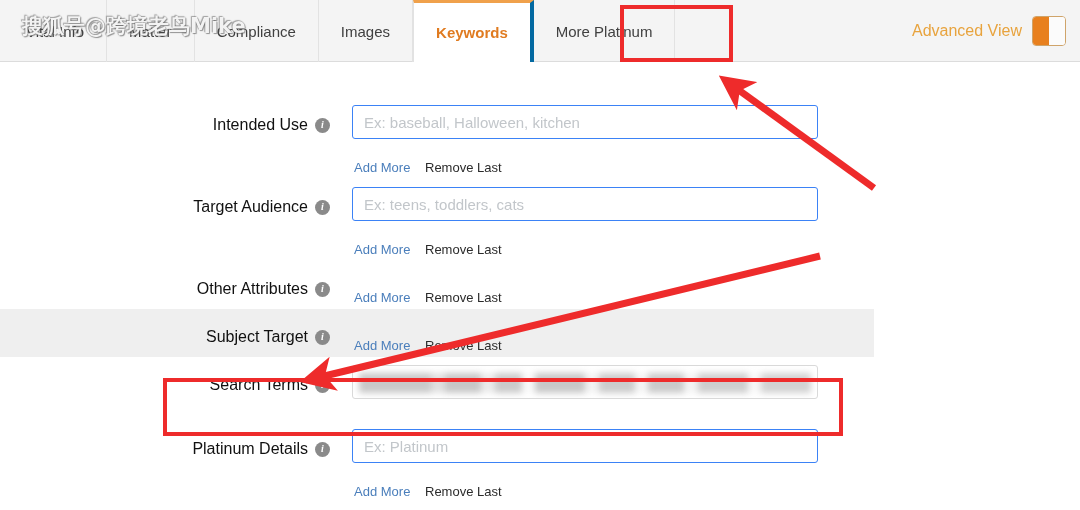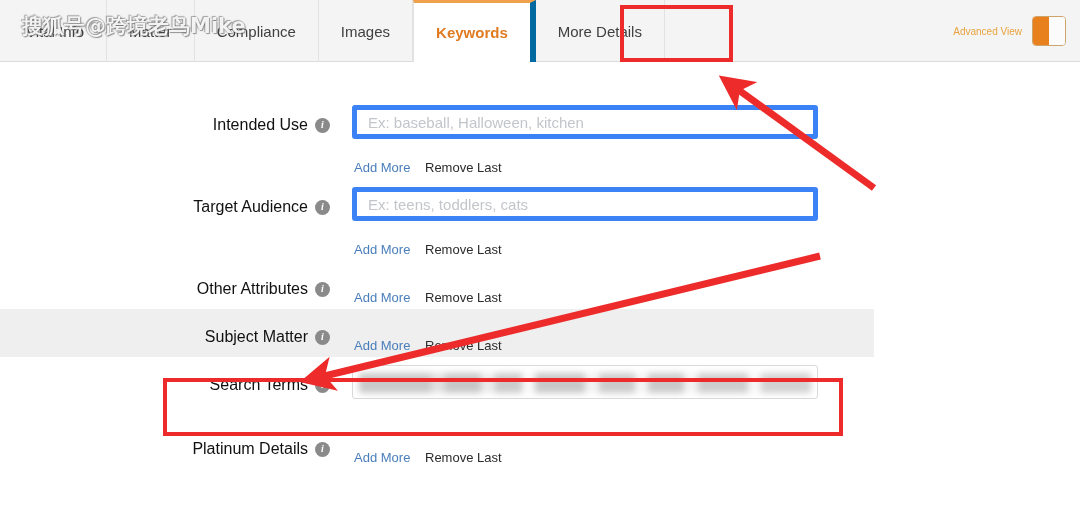--- a/index.html
+++ b/index.html
@@ -43,33 +43,33 @@
     border-right: 1px solid #e2e2e2;
     background: transparent;
   }
   .tab.first { padding-left: 26px; }
   .tab.active {
     background: #ffffff;
     color: #e07b20;
     font-weight: bold;
     border-top: 3px solid #f0a14b;
     border-left: 1px solid #e2e2e2;
-    border-right: 6px solid #0369a1;
+    border-right: 4px solid #0369a1;
     height: 62px;
   }
   .advanced-view {
     position: absolute;
     right: 14px; top: 0;
     height: 62px;
     display: flex;
     align-items: center;
     gap: 10px;
   }
   .adv-label {
-    font-size: 10px;
+    font-size: 16px;
     color: #e8a33d;
     white-space: nowrap;
   }
   .adv-toggle {
     width: 34px; height: 30px;
     border: 1px solid #cfa46a;
     border-radius: 4px;
     background: #ffffff;
     display: flex;
     overflow: hidden;
@@ -126,21 +126,21 @@
     font-family: "Liberation Serif", serif;
     flex: none;
   }
   .field-cell {
     margin-left: 22px;
     width: 466px;
   }
   .text-input {
     width: 466px;
     height: 34px;
-    border: 5px solid #3b82f6;
+    border: 1px solid #3b82f6;
     border-radius: 3px;
     background: #ffffff;
     padding: 0 11px;
     font-size: 15px;
     color: #333333;
     outline: none;
     font-family: "Liberation Sans", sans-serif;
   }
   .text-input::placeholder { color: #c2c6ca; }
   .links {
@@ -244,21 +244,21 @@
       <div class="tab">
         <span>Compliance</span>
       </div>
       <div class="tab">
         <span>Images</span>
       </div>
       <div class="tab active">
         <span>Keywords</span>
       </div>
       <div class="tab">
-        <span>More Details</span>
+        <span>More Platinum</span>
       </div>
     </div>
 
     <div class="advanced-view">
       <span class="adv-label">Advanced View</span>
       <span class="adv-toggle">
         <span class="half-on"></span>
         <span class="half-off"></span>
       </span>
     </div>
@@ -309,21 +309,21 @@
             <span class="link-add">Add More</span>
             <span class="link-remove">Remove Last</span>
           </div>
         </div>
       </div>
     </div>
 
     <div class="row shaded">
       <div class="row-inner">
         <div class="label-cell">
-          <span class="label-text">Subject Matter</span>
+          <span class="label-text">Subject Target</span>
           <span class="info-icon">i</span>
         </div>
         <div class="field-cell">
           <div class="links">
             <span class="link-add">Add More</span>
             <span class="link-remove">Remove Last</span>
           </div>
         </div>
       </div>
     </div>
@@ -343,20 +343,21 @@
       </div>
     </div>
 
     <div class="row">
       <div class="row-inner">
         <div class="label-cell">
           <span class="label-text">Platinum Details</span>
           <span class="info-icon">i</span>
         </div>
         <div class="field-cell">
+          <input class="text-input" type="text" placeholder="Ex: Platinum" style="">
           <div class="links">
             <span class="link-add">Add More</span>
             <span class="link-remove">Remove Last</span>
           </div>
         </div>
       </div>
     </div>
 
   </div>
 

